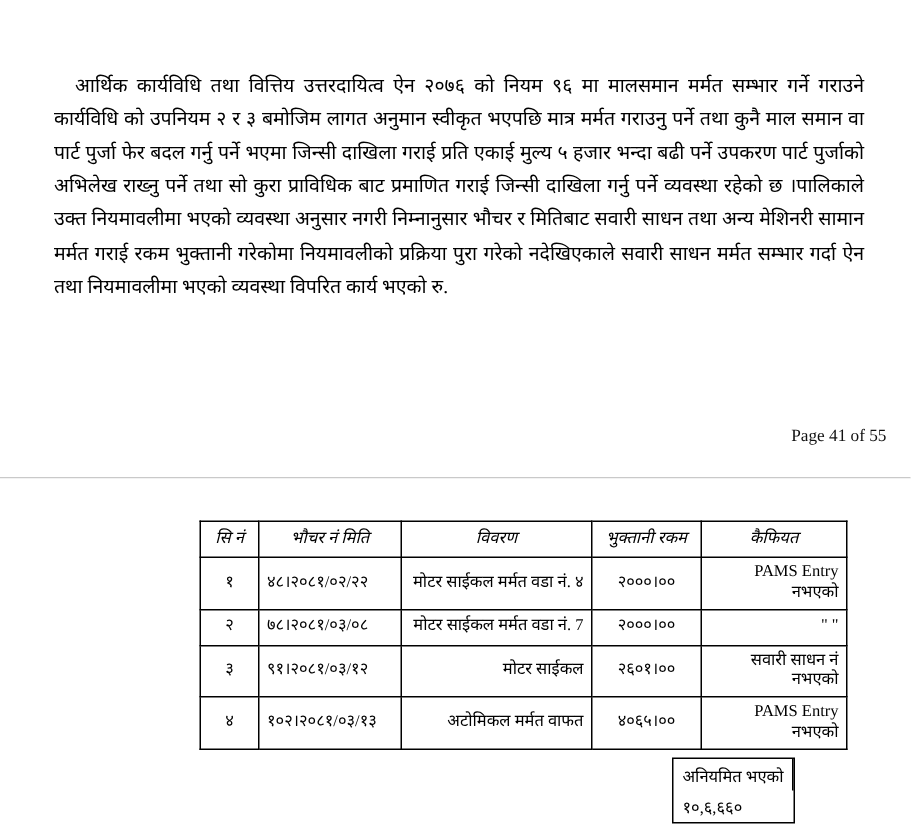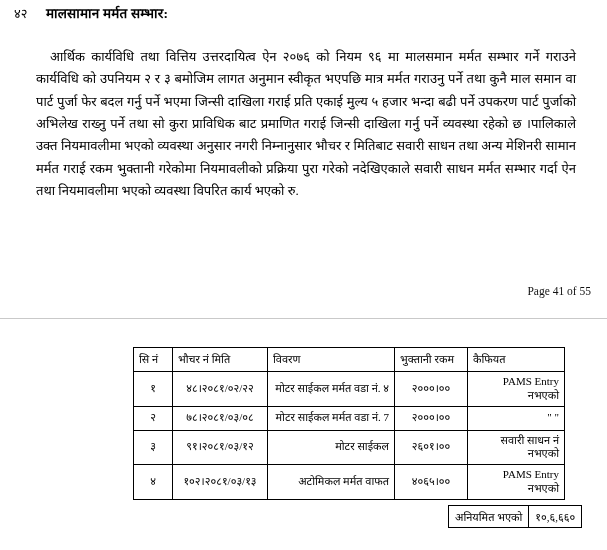--- a/index.html
+++ b/index.html
@@ -105,65 +105,63 @@
   table.data-table th,
   table.data-table td {
     border: 1px solid #000000;
     padding: 3px 5px;
     vertical-align: middle;
     font-weight: normal;
     height: 17px;
     line-height: 1.25;
   }
   table.data-table th {
-    text-align: left;
+    text-align: center;
     font-weight: normal;
+    font-style: italic;
   }
   .col-sn    { width: 28px; text-align: center; }
   .col-date  { width: 84px; text-align: center; }
   .col-desc  { width: 116px; text-align: right; }
   .col-amt   { width: 62px; text-align: center; }
   .col-rem   { width: 86px; text-align: right; }
   td.col-sn  { text-align: center; }
-  td.col-date{ text-align: center; }
+  td.col-date{ text-align: left; }
   td.col-amt { text-align: center; }
   .total-row .col-sn,
   .total-row .col-date { }
   .total-label { text-align: left; }
   .summary-box {
     position: absolute;
     top: 177px;
     left: 448px;
     border: 1px solid #000000;
     display: flex;
     font-size: 11px;
     font-family: "Liberation Serif", serif;
+    flex-direction: column;
   }
   .summary-label {
     padding: 3px 6px;
     border-right: 1px solid #000000;
     white-space: nowrap;
   }
   .summary-value {
     padding: 3px 6px;
     white-space: nowrap;
     font-family: Liberation Serif, serif;
   }
 </style>
 </head>
 <body>
 
 <div class="page">
 
   <div class="top-section">
 
-    <div class="heading-row">
-      <span class="heading-num">४२</span>
-      <span class="heading-title">मालसामान मर्मत सम्भार:</span>
-    </div>
 
     <div class="body-para">आर्थिक कार्यविधि तथा वित्तिय उत्तरदायित्व ऐन २०७६ को नियम ९६ मा मालसमान मर्मत सम्भार गर्ने गराउने कार्यविधि को उपनियम २ र ३ बमोजिम लागत अनुमान स्वीकृत भएपछि मात्र मर्मत गराउनु पर्ने तथा कुनै माल समान वा पार्ट पुर्जा फेर बदल गर्नु पर्ने भएमा जिन्सी दाखिला गराई प्रति एकाई मुल्य ५ हजार भन्दा बढी पर्ने उपकरण पार्ट पुर्जाको अभिलेख राख्नु पर्ने तथा सो कुरा प्राविधिक बाट प्रमाणित गराई जिन्सी दाखिला गर्नु पर्ने व्यवस्था रहेको छ ।पालिकाले उक्त नियमावलीमा भएको व्यवस्था अनुसार नगरी निम्नानुसार भौचर र मितिबाट सवारी साधन तथा अन्य मेशिनरी सामान मर्मत गराई रकम भुक्तानी गरेकोमा नियमावलीको प्रक्रिया पुरा गरेको नदेखिएकाले सवारी साधन मर्मत सम्भार गर्दा ऐन तथा नियमावलीमा भएको व्यवस्था विपरित कार्य भएको रु.</div>
 
     <div class="page-footer">Page 41 of 55</div>
   </div>
 
   <div class="page-divider"></div>
   <div class="gap-band"></div>
 
   <div class="bottom-section">

